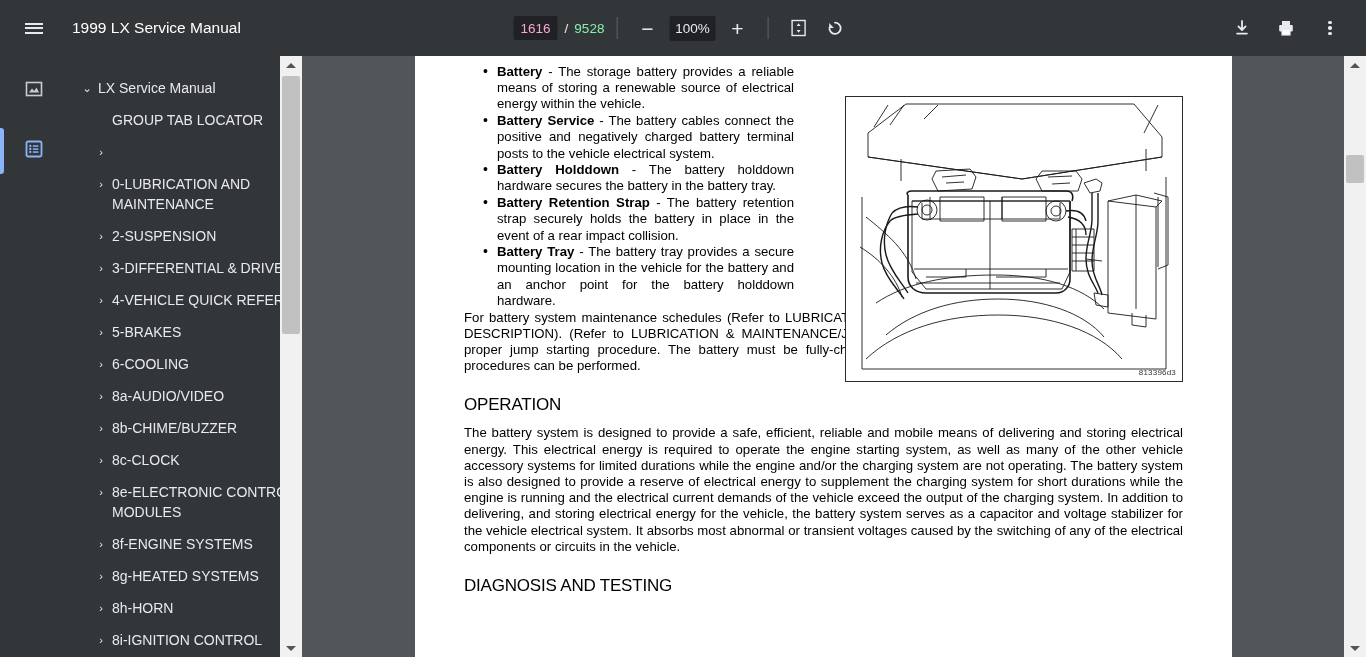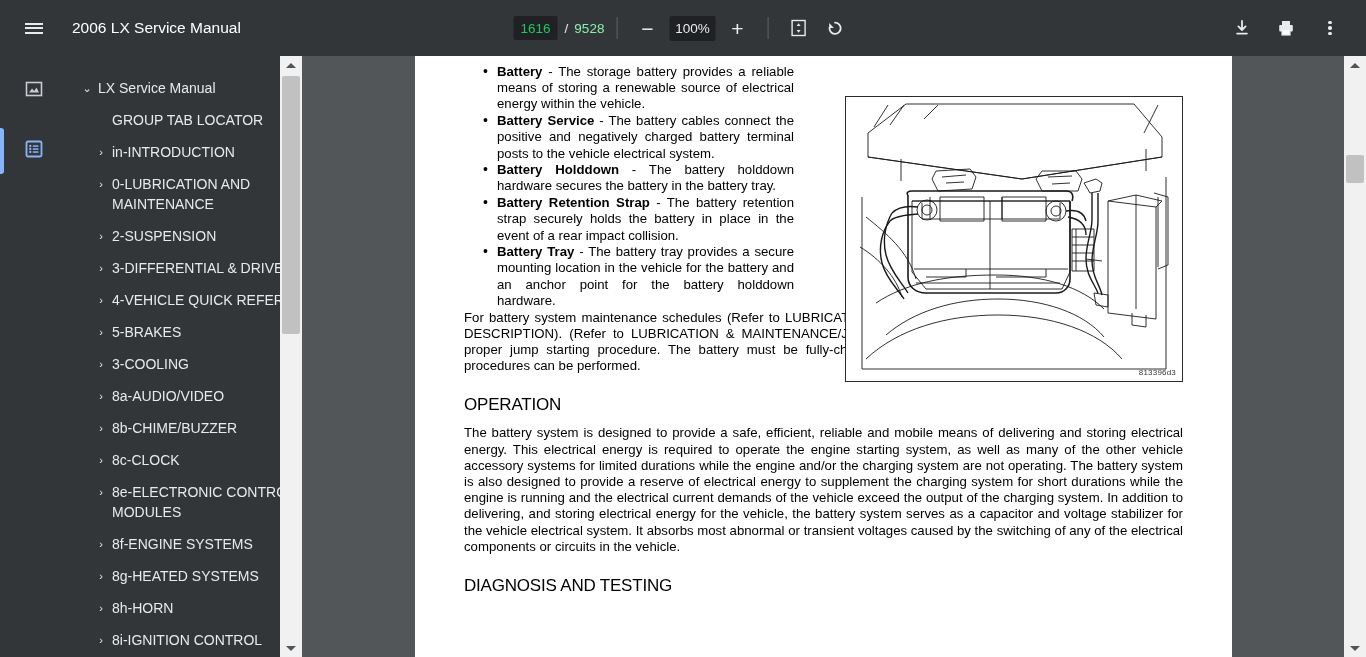--- a/index.html
+++ b/index.html
@@ -46,21 +46,21 @@
   #center-controls {
     position: absolute;
     left: 50%; transform: translateX(-50%);
     display: flex; align-items: center;
     height: 36px;
   }
   .page-input {
     width: 44px; height: 24px;
     background: #202124;
     border: none; outline: none;
-    color: #22c55e;
+    color: #f9a8d4;
     font-family: "Liberation Sans", sans-serif;
     font-size: 13.5px;
     text-align: center;
     border-radius: 2px;
   }
   .page-sep {
     font-size: 13.5px; color: #e8eaed;
     margin: 0 6px 0 7px;
   }
   .page-total { font-size: 13.5px; color: #86efac; }
@@ -294,21 +294,21 @@
 <div id="toolbar">
 
   <div class="tb-icon-btn" id="hamburger">
     <span>
       <span class="ham-bar"></span>
       <span class="ham-bar"></span>
       <span class="ham-bar"></span>
     </span>
   </div>
 
-  <div id="doc-title">2006 LX Service Manual</div>
+  <div id="doc-title">1999 LX Service Manual</div>
 
   <div id="center-controls">
     <input class="page-input" id="page-current" value="1616" style="">
     <span class="page-sep">/</span>
     <span class="page-total">9528</span>
 
     <div class="tb-divider"></div>
 
     <div class="tb-icon-btn">
       <span class="sign">−</span>
@@ -393,21 +393,20 @@
         <div class="ol-item depth0">
           <span class="ol-arrow">⌄</span>
           <span class="ol-label">LX Service Manual</span>
         </div>
         <div class="ol-item depth1">
           <span class="ol-arrow"></span>
           <span class="ol-label">GROUP TAB LOCATOR</span>
         </div>
         <div class="ol-item depth1">
           <span class="ol-arrow">›</span>
-          <span class="ol-label">in-INTRODUCTION</span>
         </div>
         <div class="ol-item depth1">
           <span class="ol-arrow">›</span>
           <span class="ol-label">0-LUBRICATION AND MAINTENANCE</span>
         </div>
         <div class="ol-item depth1">
           <span class="ol-arrow">›</span>
           <span class="ol-label">2-SUSPENSION</span>
         </div>
         <div class="ol-item depth1">
@@ -417,21 +416,21 @@
         <div class="ol-item depth1">
           <span class="ol-arrow">›</span>
           <span class="ol-label">4-VEHICLE QUICK REFERENCE</span>
         </div>
         <div class="ol-item depth1">
           <span class="ol-arrow">›</span>
           <span class="ol-label">5-BRAKES</span>
         </div>
         <div class="ol-item depth1">
           <span class="ol-arrow">›</span>
-          <span class="ol-label">3-COOLING</span>
+          <span class="ol-label">6-COOLING</span>
         </div>
         <div class="ol-item depth1">
           <span class="ol-arrow">›</span>
           <span class="ol-label">8a-AUDIO/VIDEO</span>
         </div>
         <div class="ol-item depth1">
           <span class="ol-arrow">›</span>
           <span class="ol-label">8b-CHIME/BUZZER</span>
         </div>
         <div class="ol-item depth1">

